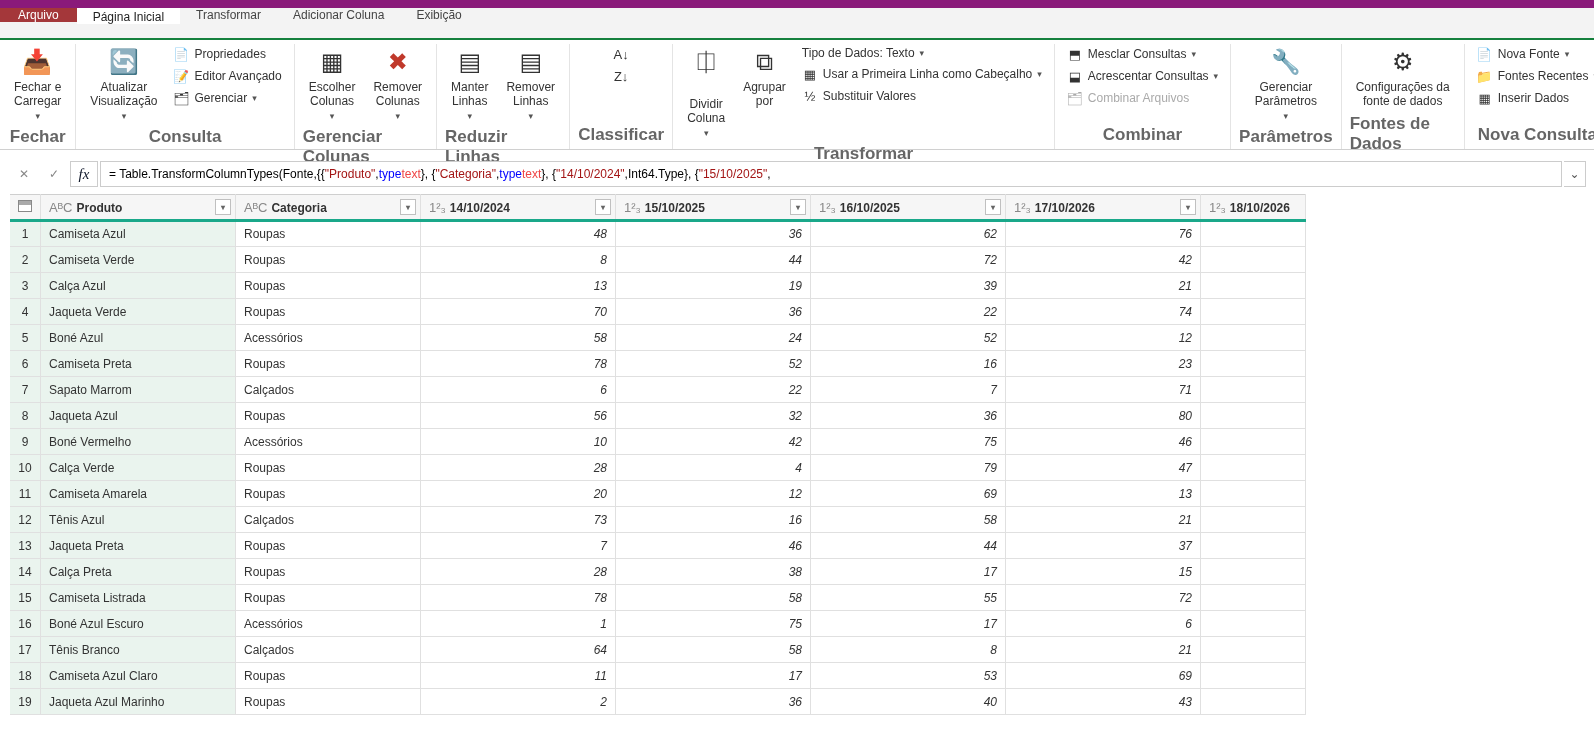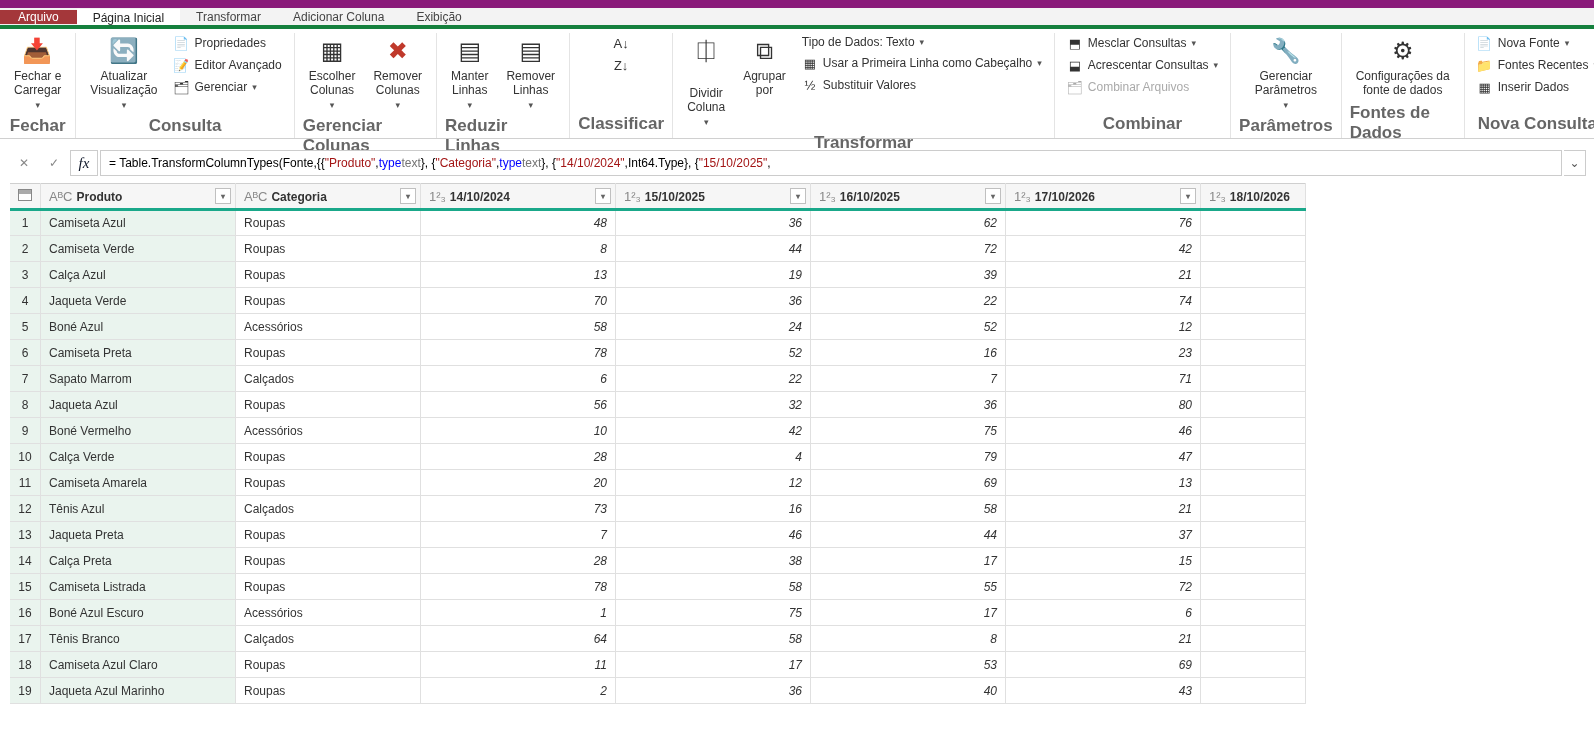--- a/index.html
+++ b/index.html
@@ -1,20 +1,20 @@
 <!DOCTYPE html>
 <html><head>
 <meta charset="utf-8">
 <style>
 * { box-sizing: border-box; margin: 0; padding: 0; font-family: "Segoe UI", Tahoma, sans-serif; font-size: 12px; }
 body { width: 1594px; height: 745px; background: #fff; overflow: hidden; display: flex; flex-direction: column; }
 
 .titlebar { height: 8px; background: #8a1a7a; }
 
-.tabbar { height: 21px; background: #f3f3f3; display: flex; align-items: center; border-bottom: 4px solid #15803d; }
+.tabbar { height: 32px; background: #f3f3f3; display: flex; align-items: flex-start; border-bottom: 2px solid #15803d; }
 .tab-file { background: #a4373a; color: #fff; padding: 0 18px; display: flex; align-items: center; font-size: 12px; cursor: pointer; }
 .tab { padding: 0 16px; display: flex; align-items: center; color: #444; cursor: pointer; }
 .tab.active { background: #fff; border-top: 2px solid transparent; color: #222; }
 
 .ribbon { background: #fff; border-bottom: 1px solid #d0d0d0; display: flex; height: 110px; padding-top: 4px; }
 .rgroup { display: flex; flex-direction: column; align-items: center; border-right: 1px solid #e4e4e4; padding: 0 8px; }
 .rgroup-body { flex: 1; display: flex; align-items: flex-start; gap: 6px; }
 .rgroup-label { font-size: 17px; color: #666; padding: 3px 0 4px; font-weight: bold; }
 .rbtn-large { display: flex; flex-direction: column; align-items: center; gap: 2px; padding: 2px 6px; cursor: pointer; color: #333; text-align: center; line-height: 1.2; }
 .rbtn-large .ricon { width: 32px; height: 32px; display: flex; align-items: center; justify-content: center; font-size: 24px; }
@@ -34,21 +34,21 @@
 
 .content { flex: 1; display: flex; flex-direction: column; overflow: hidden; padding: 6px 0 0 6px; }
 
 .formulabar { display: flex; align-items: center; gap: 2px; height: 28px; margin: 4px 8px 6px 4px; }
 .fb-btn { width: 28px; height: 26px; display: flex; align-items: center; justify-content: center; color: #888; cursor: pointer; }
 .fb-fx { width: 28px; height: 26px; display: flex; align-items: center; justify-content: center; color: #0f172a; font-style: italic; font-family: "Times New Roman", serif; font-size: 15px; border: 1px solid #ccc; cursor: pointer; }
 .fb-input { flex: 1; height: 26px; border: 1px solid #ccc; padding: 0 8px; display: flex; align-items: center; font-family: Consolas, monospace; font-size: 12px; white-space: nowrap; overflow: hidden; }
 .fb-expand { width: 22px; height: 26px; border: 1px solid #ccc; border-left: none; display: flex; align-items: center; justify-content: center; color: #555; cursor: pointer; }
 .mcode .str { color: #a31515; }
 .mcode .typ1 { color: #0000ff; }
-.mcode .typ2 { color: #737373; }
+.mcode .typ2 { color: #ef4444; }
 
 .grid-wrap { flex: 1; overflow: auto; margin: 0 0 0 4px; }
 table.grid { border-collapse: collapse; table-layout: fixed; }
 .grid th, .grid td { border-right: 1px solid #e0e0e0; border-bottom: 1px solid #e0e0e0; padding: 4px 8px; height: 26px; font-size: 12px; }
 .grid thead th { background: #f6f6f6; border-top: 1px solid #cfcfcf; border-bottom: 3px solid #1aa88a; text-align: left; position: relative; color: #333; font-weight: 600; }
 .grid thead th .dtype { color: #888; font-size: 13px; margin-right: 4px; font-weight: normal; }
 .grid thead th .filter { position: absolute; right: 4px; top: 50%; transform: translateY(-50%); width: 16px; height: 16px; border: 1px solid #c0c0c0; display: flex; align-items: center; justify-content: center; font-size: 8px; color: #666; cursor: pointer; background: #fff; }
 .corner { width: 30px; background: #f0f0f0; text-align: center; }
 .corner .cicon { display: inline-block; width: 14px; height: 12px; border: 1px solid #888; background: linear-gradient(#aaa 40%, #fff 40%); }
 .rowhdr { width: 30px; background: #eaf4ee; text-align: center; color: #555; border-right: 1px solid #c8d8cc; }

